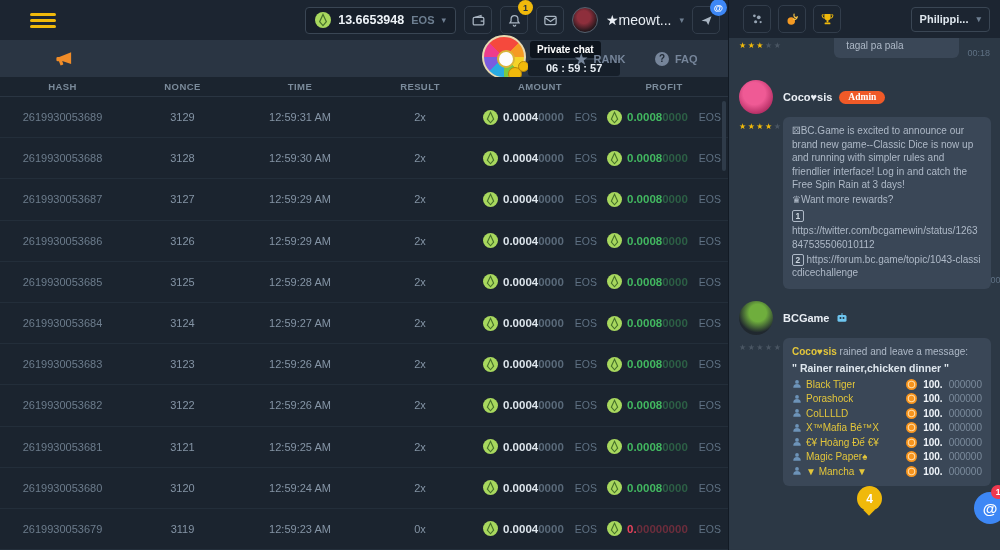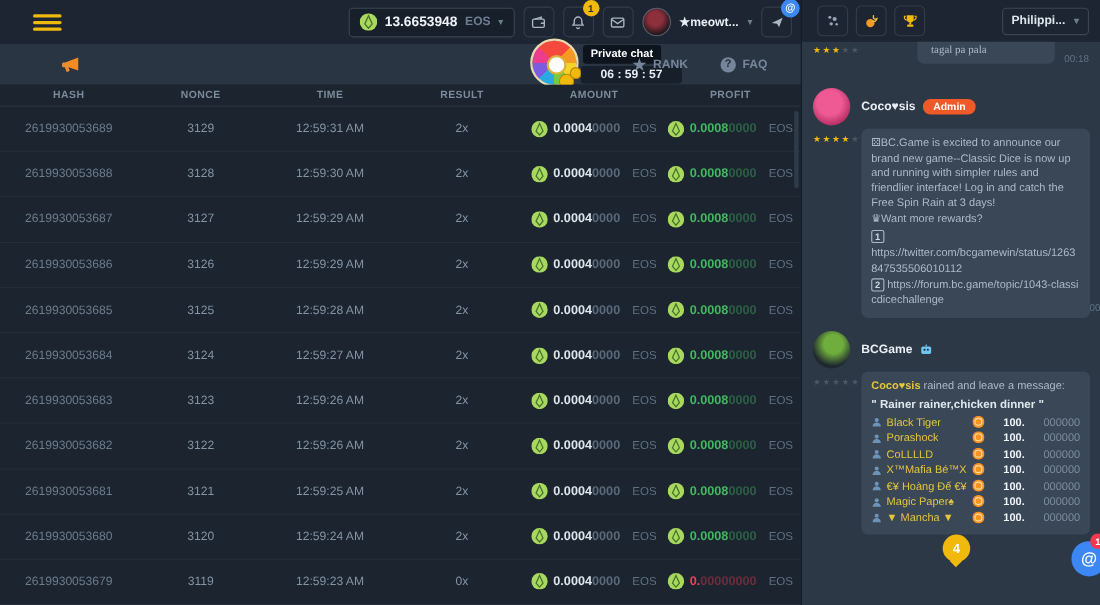--- a/index.html
+++ b/index.html
@@ -21,21 +21,21 @@
               display:flex; align-items:center; justify-content:center; cursor:pointer; background:transparent; }
   .icon-btn svg { width:15px; height:15px; }
   .badge-y { position:absolute; top:-7px; right:-6px; min-width:15px; height:15px; border-radius:8px;
              background:#f0b90b; color:#243041; font-size:9px; font-weight:bold;
              display:flex; align-items:center; justify-content:center; padding:0 3px; }
   .badge-b { position:absolute; top:-8px; right:-8px; width:17px; height:17px; border-radius:50%;
              background:#3d87f5; color:#fff; font-size:9.5px; font-weight:bold;
              display:flex; align-items:center; justify-content:center; }
   .avatar { width:26px; height:26px; border-radius:50%; border:1px solid #55616e;
             background:radial-gradient(circle at 45% 38%, #8e2f3c 0 32%, #27181d 70%); }
-  .uname { font-size:11px; font-weight:bold; color:#e9eef4; white-space:nowrap; cursor:pointer; }
+  .uname { font-size:14px; font-weight:normal; color:#e9eef4; white-space:nowrap; cursor:pointer; }
   
   .welcome-bar { position:relative; height:37px; background:#2a3543; }
   .mega { position:absolute; left:54px; top:9px; width:20px; height:19px; }
   .welcome-text { position:absolute; left:90px; top:0; height:37px; display:flex; align-items:center;
                   font-size:10.5px; font-weight:bold; color:#e9eef4; letter-spacing:.3px;margin-top:36px; }
   .welcome-text .gold { color:#f0b90b; }
   .wheel { position:absolute; left:482px; top:-5px; width:44px; height:44px; border-radius:50%;
            background:conic-gradient(#f5493d 0 45deg,#f59a23 45deg 90deg,#f5d327 90deg 135deg,#7ac943 135deg 180deg,
              #29abe2 180deg 225deg,#7b5ce0 225deg 270deg,#ee3c8c 270deg 315deg,#f5493d 315deg);
            border:2px solid #e8d9b0; cursor:pointer; }
@@ -77,44 +77,44 @@
   .lang-select { margin-left:auto; height:25px; border:1px solid #3a4654; border-radius:4px; padding:0 8px;
                  display:flex; align-items:center; gap:8px; color:#dfe7ee; font-size:11px; font-weight:bold; cursor:pointer; }
   .chat-body { flex:1; position:relative; overflow:hidden; padding:0 10px; }
   .msg { position:relative; }
   .stars { letter-spacing:1.5px; font-size:8px; }
   .stars .on { color:#f0b90b; } .stars .off { color:#4a5663; }
   .bubble { background:#3a4757; border-radius:6px; padding:7px 9px; font-size:10px; line-height:1.34; color:#aeb9c7; }
   .mtime { font-size:9px; color:#5f7184; }
   #msg1 { margin-top:-8px; display:flex; align-items:flex-end; gap:8px; }
   #msg1 .stars { margin-bottom:8px; }
-  #msg1 .bubble { padding:6px 12px;font-family:Liberation Serif, serif; }
+  #msg1 .bubble { padding:6px 12px; }
   .msg-av { position:absolute; left:0; top:0; width:34px; height:34px; border-radius:50%; }
   #msg2 { margin-top:22px; }
   #msg2 .msg-av { background:radial-gradient(circle at 45% 40%, #ef5a95 0 40%, #b32d63 75%); }
   #msg3 .msg-av { background:radial-gradient(circle at 55% 35%, #6fae3d 0 30%, #20282f 68%); }
   .name-row { margin-left:44px; height:34px; display:flex; align-items:center; gap:7px; }
   .msg-name { font-size:11px; font-weight:bold; color:#e9eef4; }
   .admin-pill { background:#f05a28; color:#fff; font-size:9.5px; font-weight:bold;
-                border-radius:9px; padding:1.5px 9px; }
+                border-radius:9px; padding:1.5px 9px;font-family:Liberation Serif, serif; }
   .side-stars { position:absolute; left:0; top:42px; width:40px; text-align:left; }
   .msg .bubble { margin-left:44px; margin-top:3px; width:208px; }
   .bubble p { margin-bottom:2px; }
   .burl { word-break:break-all; }
   .keycap { display:inline-block; border:1px solid #aeb9c7; border-radius:2px; font-size:8.5px;
             line-height:10px; padding:0 2.5px; color:#cdd7e0; font-weight:bold; }
   .edge-time { position:absolute; right:-18px; bottom:4px; }
   #msg3 { margin-top:12px; }
   .rain-title .who { color:#e3c63b; font-weight:bold; }
   .rain-quote { color:#dfe7ee; font-weight:bold; font-size:10.5px; margin:3px 0 4px; }
   .rain-row { display:flex; align-items:center; height:14.5px; }
   .rain-row .person { width:10px; height:10px; flex:none; }
   .rain-row .r-name { color:#e3c63b; font-weight:normal; font-size:10px; margin-left:4px;
                       white-space:nowrap; overflow:hidden; }
-  .r-amt { margin-left:auto; display:flex; gap:17px; }
+  .r-amt { margin-left:auto; display:flex; align-items:center; gap:6px; }
   .r-amt .coin { width:11px; height:11px; }
   .r-amt strong { color:#eef3f8; font-size:10px; }
   .r-amt .dim { color:#7b8b9c; font-size:10px; }
   #new-badge { position:absolute; left:128px; top:486px; width:25px; height:25px; border-radius:50%;
                background:#f0b90b; color:#fff; font-size:12px; font-weight:bold; z-index:5;
                display:flex; align-items:center; justify-content:center; cursor:pointer; }
   #new-badge::after { content:""; position:absolute; left:8px; bottom:-3px; width:8px; height:8px;
                       background:#f0b90b; transform:rotate(45deg); }
   #mention-btn { position:absolute; right:-6px; top:492px; width:32px; height:32px; border-radius:50%;
                  background:#3d87f5; color:#fff; font-size:15px; font-weight:bold; z-index:5;

